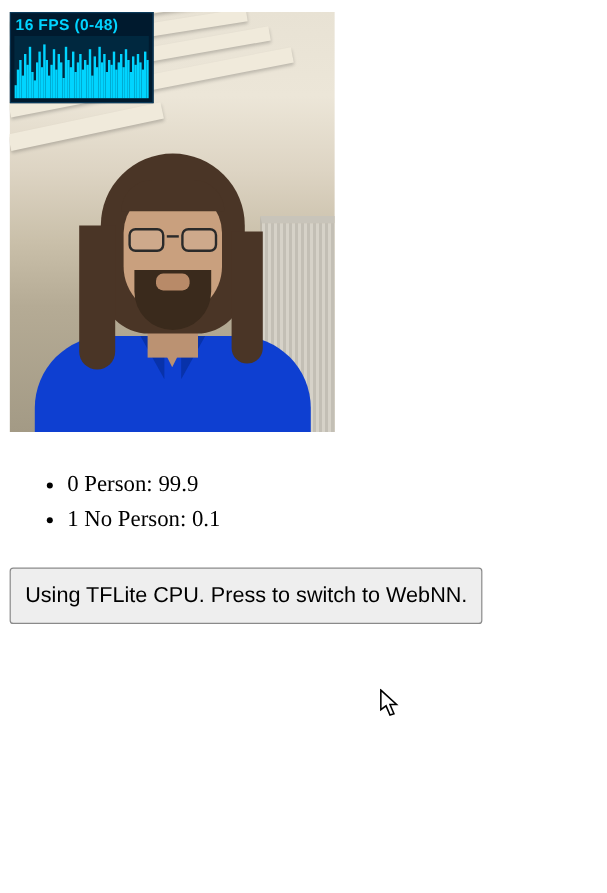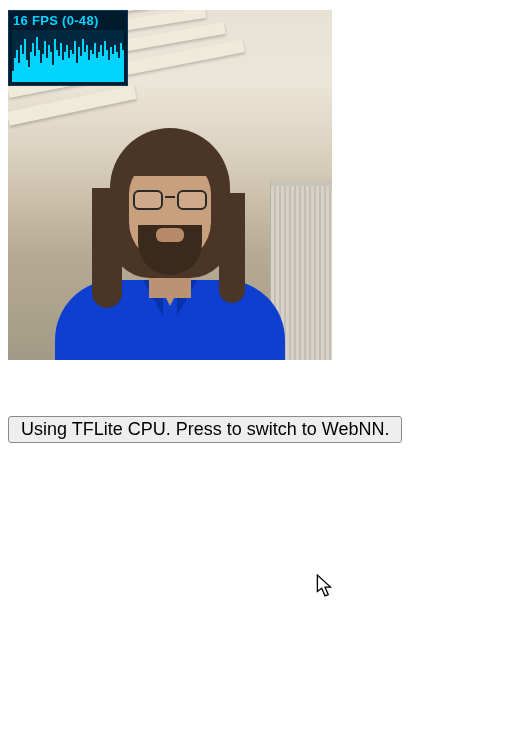--- a/index.html
+++ b/index.html
@@ -6,21 +6,21 @@
     body {
       width: 506px;
       height: 744px;
       background: #fff;
       font-family: "Times New Roman", Times, serif;
       color: #000;
       position: relative;
     }
     .camera-container {
       position: relative;
-      width: 324px;
+      width: 271px;
       height: 350px;
       margin: 10px 10px 0 8px;
       overflow: hidden;
     }
     .camera-feed {
       width: 100%;
       height: 100%;
       background: linear-gradient(180deg,
         #e8e2d4 0%,
         #ece6d8 20%,
@@ -259,21 +259,21 @@
       font-size: 19px;
       line-height: 1.5;
     }
     .result-list li {
       list-style: disc;
     }
 
     
     .switch-button {
       margin: 26px 0 0 8px;
-      padding: 2px 12px;
+      padding: 12px 12px;
       font-family: Arial, Helvetica, sans-serif;
       font-size: 18px;
       background: #eeeeee;
       border: 1px solid #8a8a8a;
       border-radius: 3px;
       cursor: pointer;
       color: #000;
     }
 
     
@@ -377,20 +377,24 @@
           <div class="fps-bar" style="height: 58.3333%;"></div>
           <div class="fps-bar" style="height: 45.8333%;"></div>
           <div class="fps-bar" style="height: 75%;"></div>
           <div class="fps-bar" style="height: 62.5%;"></div>
         </div>
     </div>
   </div>
 </div>
 
 <div class="classification">
+  <ul class="result-list">
+    <li>0 Person: 99.9</li>
+    <li>1 No Person: 0.1</li>
+  </ul>
 </div>
 
 <button class="switch-button">Using TFLite CPU. Press to switch to WebNN.</button>
 
 <svg class="cursor" viewBox="0 0 16 22">
   <path d="M1 1 L1 16 L5 13 L8 20 L11 19 L8 12 L13 12 Z" fill="#ffffff" stroke="#000000" stroke-width="1.2"></path>
 </svg>
 
 
 

